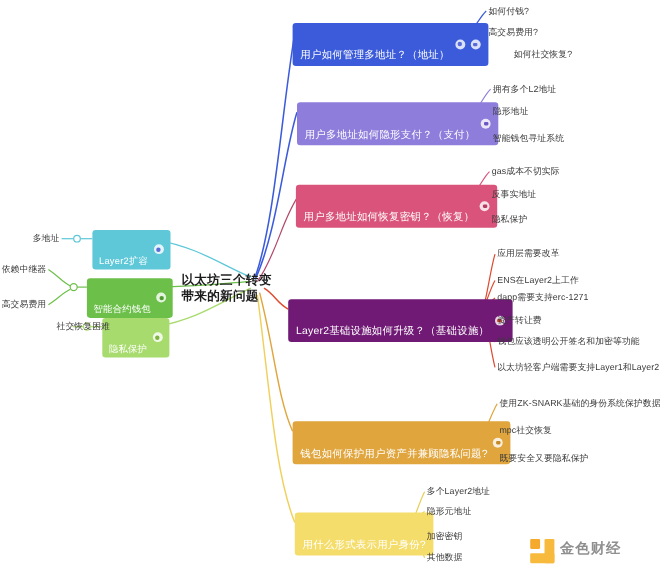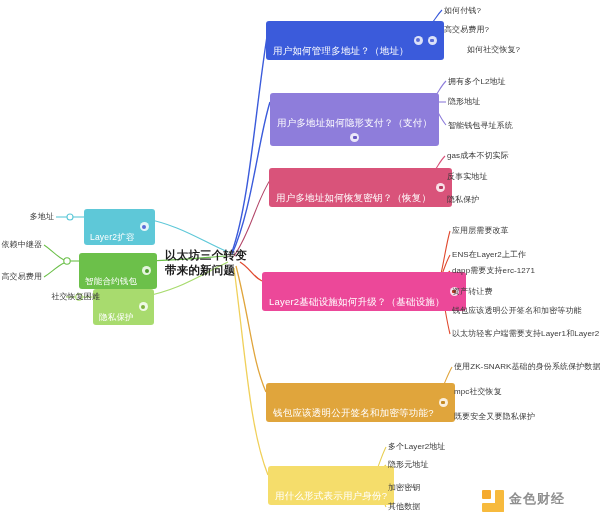--- a/index.html
+++ b/index.html
@@ -211,43 +211,43 @@
   <div class="node pill" style="left:266px; top:21px; background:#3b5bdb;">
     <span class="label">用户如何管理多地址？（地址）</span>
     <span class="nicon">
         <i></i>
       </span>
     <span class="nicon sq">
         <i></i>
       </span>
   </div>
 
-  <div class="node pill" style="left:270px; top:93px; background:#8e7ddb;flex-direction:column;">
+  <div class="node pill" style="left:270px; top:93px; background:#8e7ddb;">
     <span class="label">用户多地址如何隐形支付？（支付）</span>
     <span class="nicon sq">
         <i style="background:#6a58c4"></i>
       </span>
   </div>
 
   <div class="node pill" style="left:269px; top:168px; background:#d9537a;">
     <span class="label">用户多地址如何恢复密钥？（恢复）</span>
     <span class="nicon sq">
         <i style="background:#b93a60"></i>
       </span>
   </div>
 
-  <div class="node pill" style="left:262px; top:272px; background:#ec4899;">
+  <div class="node pill" style="left:262px; top:272px; background:#701a75;">
     <span class="label">Layer2基础设施如何升级？（基础设施）</span>
     <span class="nicon sq">
         <i style="background:#c13a21"></i>
       </span>
   </div>
 
   <div class="node pill" style="left:266px; top:383px; background:#e0a53c;">
-    <span class="label">钱包应该透明公开签名和加密等功能?</span>
+    <span class="label">钱包如何保护用户资产并兼顾隐私问题?</span>
     <span class="nicon sq">
         <i style="background:#c48a25"></i>
       </span>
   </div>
 
   <div class="node pill" style="left:268px; top:466px; background:#f5dd6b; color:#ffffff;">
     <span class="label">用什么形式表示用户身份?</span>
   </div>
 
   <div class="node leaf" style="left:444px; top:7px;">如何付钱?</div>

